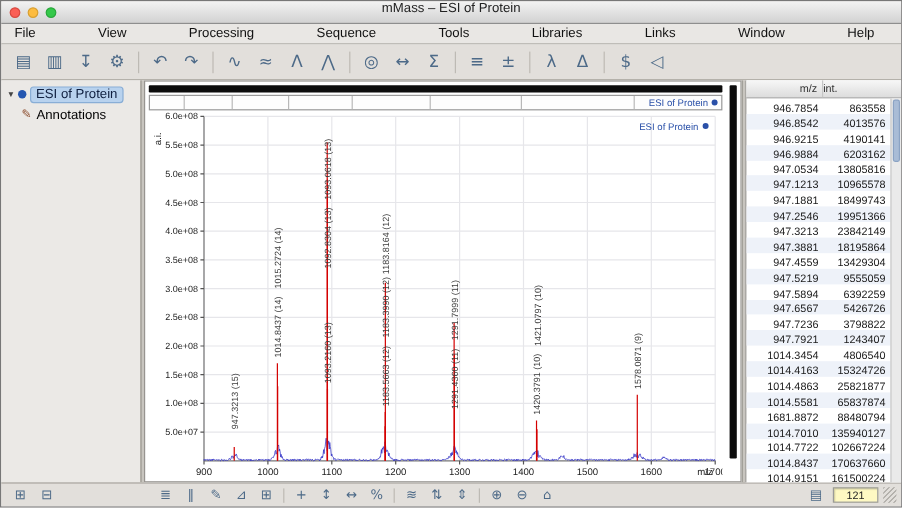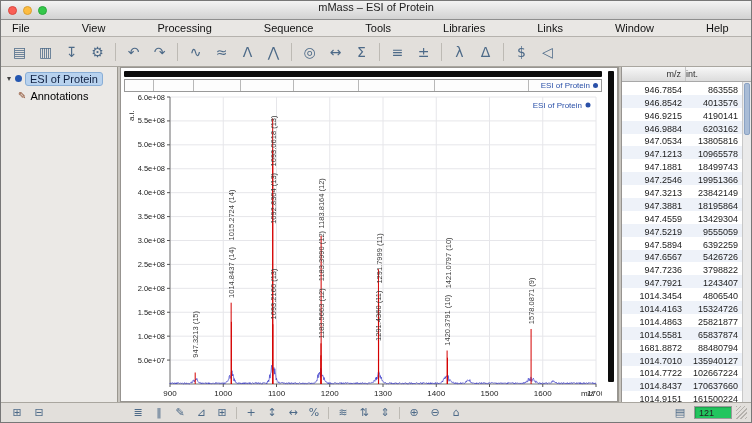--- a/index.html
+++ b/index.html
@@ -60,22 +60,22 @@
   .tablescroll{position:absolute;top:15px;right:0;bottom:0;width:9px;background:#eaeaea;border-left:1px solid #c8c8c8;}
   .tthumb{position:absolute;top:1px;left:1px;right:1px;height:52px;background:#a9bcd6;border:1px solid #8ba3c4;border-radius:2px;}
   
   .bottombar{height:20px;background:#e2dfdb;border-top:1px solid #a9a69f;display:flex;align-items:center;flex:0 0 auto;}
   .bleft{width:119px;display:flex;gap:2px;padding-left:6px;flex:0 0 auto;}
   .bbtn{width:20px;height:16px;display:flex;align-items:center;justify-content:center;font-size:11px;
     color:#4d6a88;background:transparent;border:0;padding:0;font-family:"DejaVu Sans",sans-serif;}
   .bcenter{flex:1 1 auto;display:flex;gap:1px;padding-left:8px;align-items:center;}
   .bsep{width:1px;height:12px;background:#bdbab4;margin:0 3px;}
   .bright{display:flex;align-items:center;gap:4px;padding-right:4px;flex:0 0 auto;}
-  .counterbox{width:38px;height:13px;background:#22c55e;border:1px solid #9a9a9a;
-    box-shadow:inset 1px 1px 1px rgba(0,0,0,.18);font-size:9px;text-align:left;padding:0 4px;line-height:12px;color:#222;}
+  .counterbox{width:38px;height:13px;background:#fef9c3;border:1px solid #9a9a9a;
+    box-shadow:inset 1px 1px 1px rgba(0,0,0,.18);font-size:9px;text-align:center;padding:0 4px;line-height:12px;color:#222;}
   .grip{width:11px;height:13px;background:repeating-linear-gradient(135deg,#b5b2ad 0 1px,transparent 1px 3px);}
 </style>
 </head>
 <body>
 
 <div class="window">
 
   <div class="titlebar">
     <div class="traffic">
       <span class="dot dred"></span>

